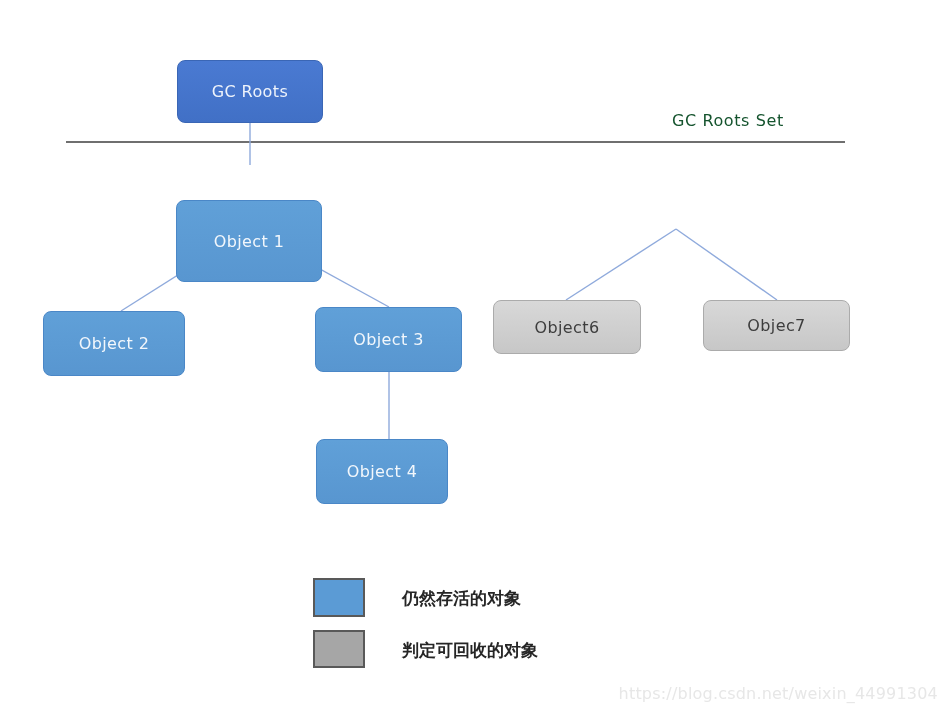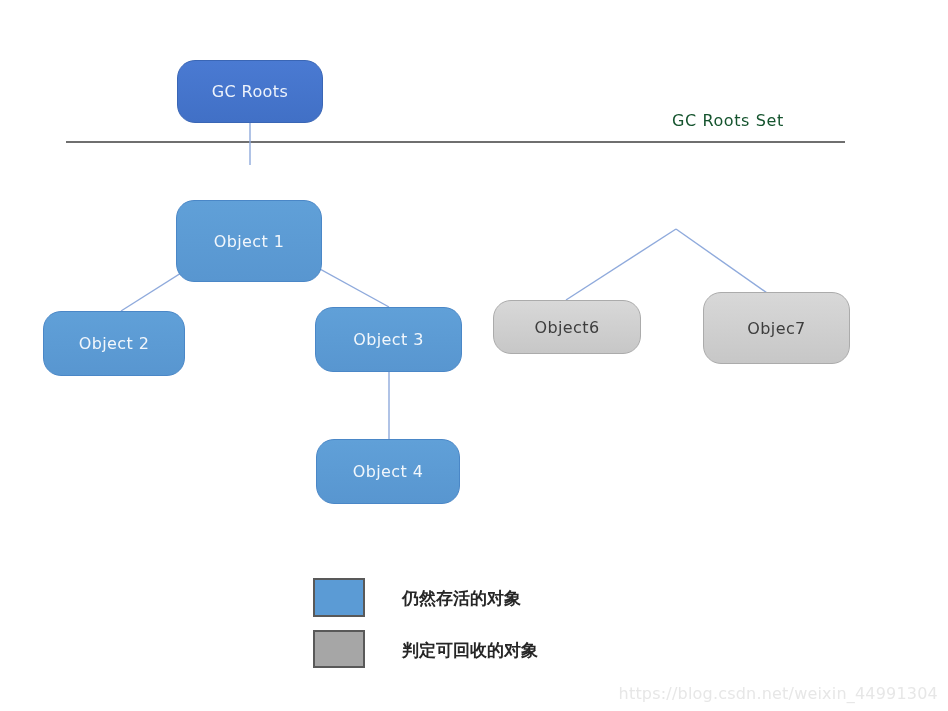--- a/index.html
+++ b/index.html
@@ -18,21 +18,21 @@
   .wires {
     position: absolute;
     left: 0; top: 0;
     width: 948px; height: 711px;
   }
   .node {
     position: absolute;
     display: flex;
     align-items: center;
     justify-content: center;
-    border-radius: 18px;
+    border-radius: 8px;
     font-size: 16px;
     letter-spacing: 0.4px;
     box-sizing: border-box;
   }
   .node.root {
     background: linear-gradient(180deg, #4a7ad2 0%, #4170c6 100%);
     border: 1px solid #3a66b5;
     color: #eef3fb;
   }
   .node.alive {
@@ -42,24 +42,24 @@
   }
   .node.recyclable {
     background: linear-gradient(180deg, #d8d8d8 0%, #c7c7c7 100%);
     border: 1px solid #ababab;
     color: #3d3d3d;
   }
   .n-gc-roots { left: 177px; top: 60px;  width: 146px; height: 63px; }
   .n-object1  { left: 176px; top: 165px; width: 146px; height: 82px; margin-top: 35px; }
   .n-object2  { left: 43px;  top: 311px; width: 142px; height: 65px; }
   .n-object3  { left: 315px; top: 307px; width: 147px; height: 65px; }
-  .n-object4  { left: 316px; top: 439px; width: 144px; height: 65px; }
+  .n-object4  { left: 316px; top: 439px; width: 132px; height: 65px; }
   .n-object5  { left: 601px; top: 165px; width: 150px; height: 64px; }
   .n-object6  { left: 493px; top: 300px; width: 148px; height: 54px; text-align: center; }
-  .n-object7  { left: 703px; top: 292px; width: 147px; height: 72px; }
+  .n-object7  { left: 703px; top: 300px; width: 147px; height: 51px; }
 
   .separator-label {
     position: absolute;
     left: 672px;
     top: 111px;
     font-size: 16px;
     letter-spacing: 0.6px;
     color: #14532d;
     white-space: nowrap;
   }

